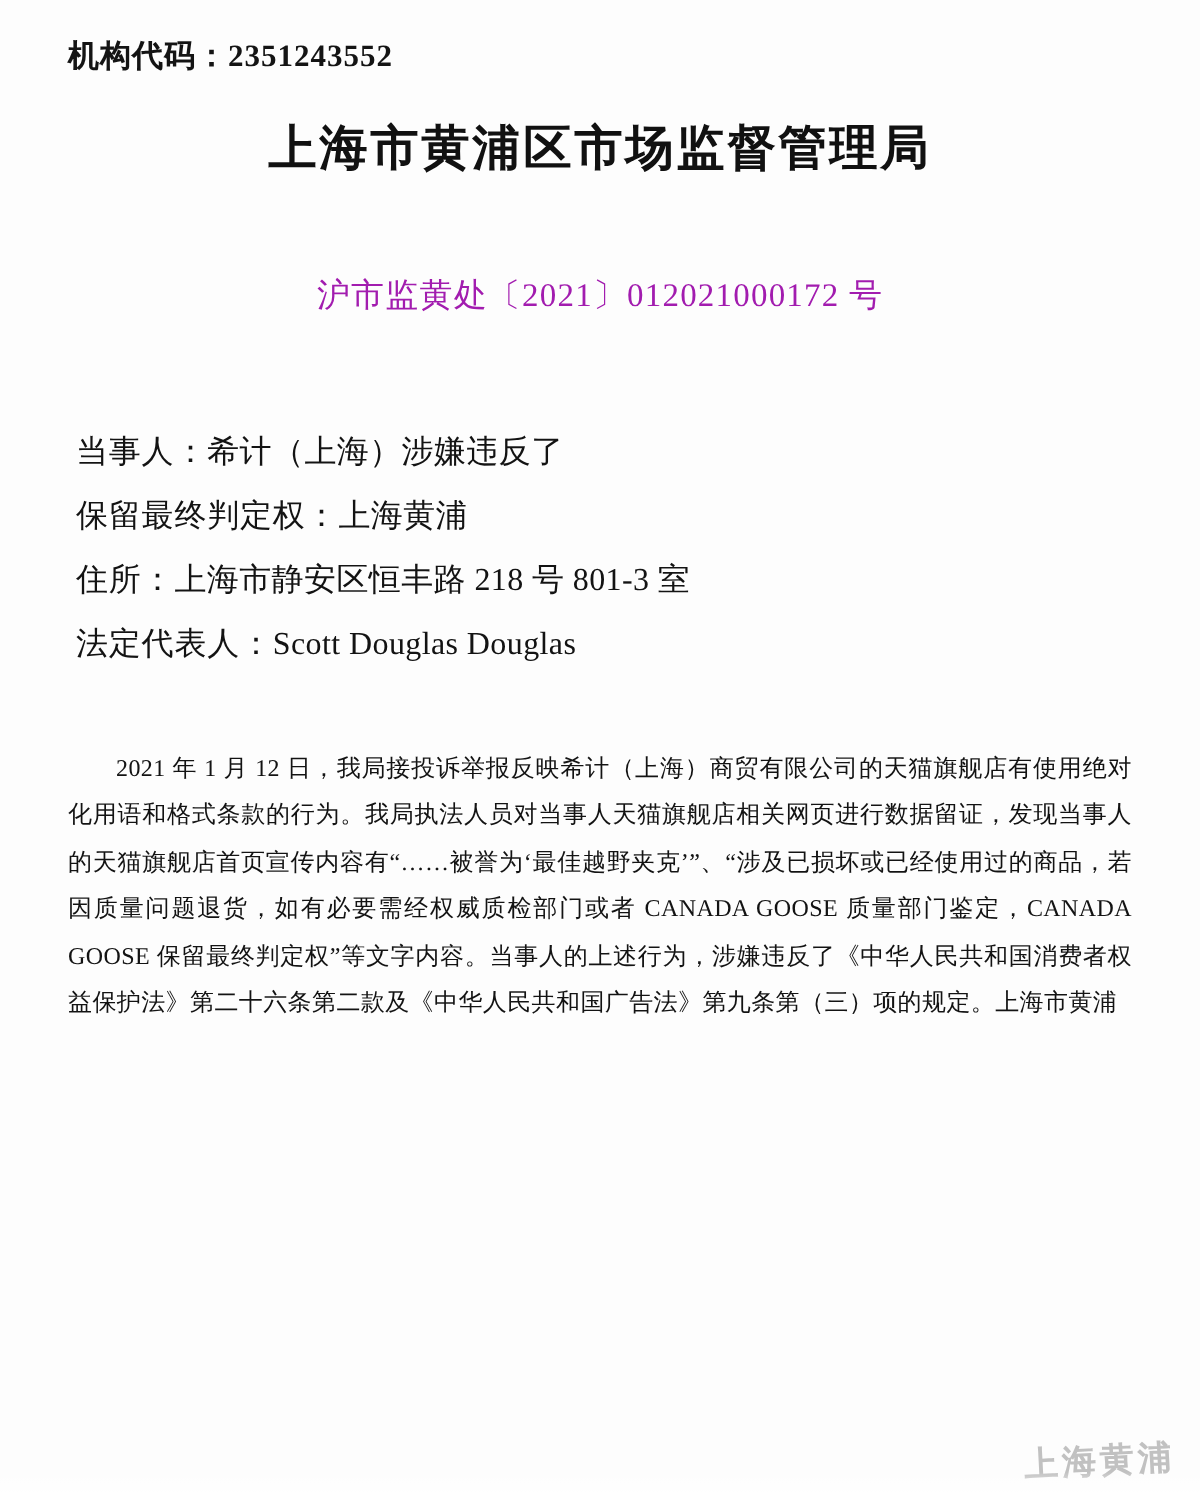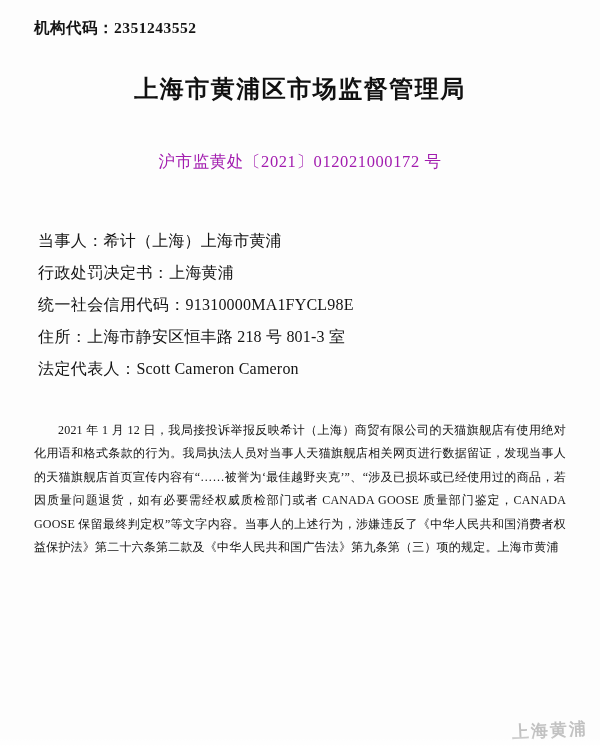--- a/index.html
+++ b/index.html
@@ -25,21 +25,21 @@
   }
   .org-code {
     font-size: 15.5px;
     font-weight: bold;
     letter-spacing: 0.5px;
     margin: 4px 0 0 0;
     color: #141414;
   }
   .title-block {
     text-align: center;
-    margin-top: 32px;
+    margin-top: 18px;
   }
   .title-line1 {
     font-size: 24px;
     font-weight: bold;
     letter-spacing: 1.5px;
     line-height: 1.5;
     color: #111111;
   }
   .title-line2 {
     font-size: 24px;
@@ -115,33 +115,30 @@
   </div>
 
   <div class="title-block">
     <div class="title-line1">上海市黄浦区市场监督管理局</div>
   </div>
 
   <div class="doc-number">沪市监黄处〔2021〕012021000172 号</div>
 
   <div class="party-block">
     <div class="party-row">
-      <span>当事人：</span><span class="mono-val">希计（上海）上海市黄浦</span>
+      <span>当事人：</span><span class="mono-val">希计（上海）涉嫌违反了</span>
     </div>
     <div class="party-row">
-      <span>行政处罚决定书：</span><span class="mono-val">上海黄浦</span>
-    </div>
-    <div class="party-row">
-      <span>统一社会信用代码：</span><span class="mono-val">91310000MA1FYCL98E</span>
+      <span>保留最终判定权：</span><span class="mono-val">上海黄浦</span>
     </div>
     <div class="party-row">
       <span>住所：</span><span class="mono-val">上海市静安区恒丰路 218 号 801-3 室</span>
     </div>
     <div class="party-row">
-      <span>法定代表人：</span><span class="mono-val">Scott Cameron Cameron</span>
+      <span>法定代表人：</span><span class="mono-val">Scott Douglas Douglas</span>
     </div>
   </div>
 
   <div class="body-block">
     <p class="body-para">2021 年 1 月 12 日，我局接投诉举报反映希计（上海）商贸有限公司的天猫旗舰店有使用绝对化用语和格式条款的行为。我局执法人员对当事人天猫旗舰店相关网页进行数据留证，发现当事人的天猫旗舰店首页宣传内容有“……被誉为‘最佳越野夹克’”、“涉及已损坏或已经使用过的商品，若因质量问题退货，如有必要需经权威质检部门或者 CANADA GOOSE 质量部门鉴定，CANADA GOOSE 保留最终判定权”等文字内容。当事人的上述行为，涉嫌违反了《中华人民共和国消费者权益保护法》第二十六条第二款及《中华人民共和国广告法》第九条第（三）项的规定。上海市黄浦</p>
   </div>
 
   <div class="watermark">上海黄浦</div>
   <div class="fade-bottom"></div>
 </div>

